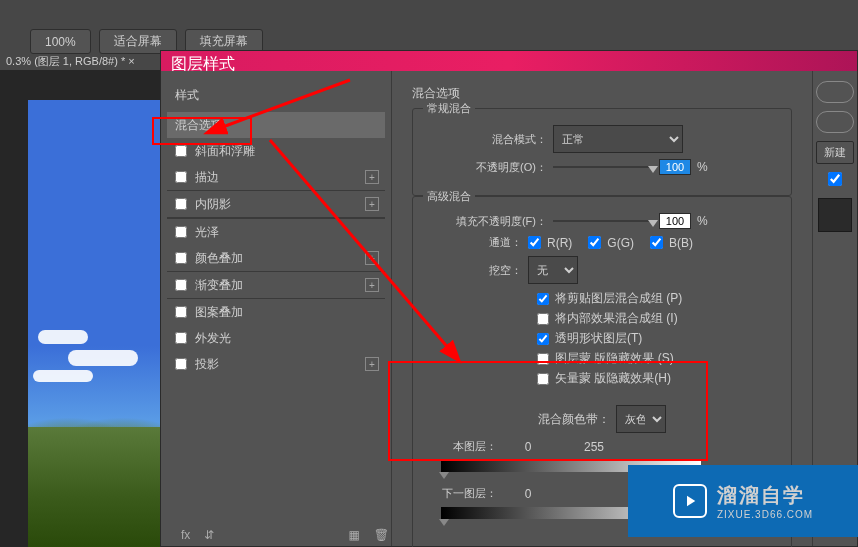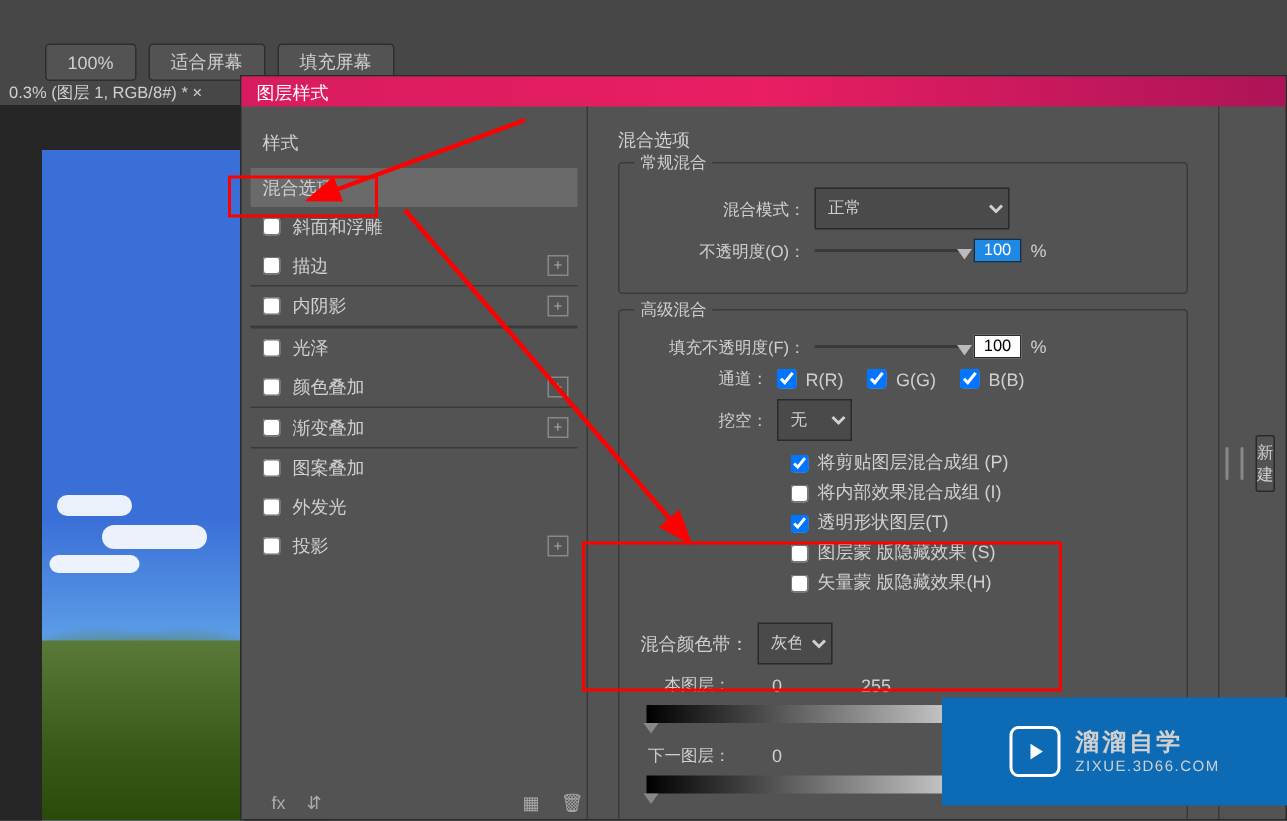--- a/index.html
+++ b/index.html
@@ -6,60 +6,60 @@
 body{background:#474747;width:858px;height:547px;overflow:hidden;position:relative}
 .toolbar{position:absolute;top:29px;left:30px;display:flex;gap:8px}
 .toolbar button{background:#535353;border:1px solid #2e2e2e;color:#d0d0d0;padding:3px 14px;font-size:12px;border-radius:3px}
 .tab-area{position:absolute;top:52px;left:0;font-size:11px;color:#d0d0d0;padding:2px 6px}
 .canvas-bg{position:absolute;top:70px;left:0;width:220px;height:477px;background:#262626}
 .sky{position:absolute;top:100px;left:28px;width:135px;height:447px;background:linear-gradient(to bottom,#3b6fd8 0%,#3b6fd8 55%,#5fa3e8 75%,#a8d0f0 85%);overflow:hidden}
 .grass{position:absolute;bottom:0;left:0;right:0;height:120px;background:linear-gradient(to bottom,#5a7a3a 0%,#4a6a2a 30%,#3a5a1a 60%,#2a4a0a 100%)}
 .hill{position:absolute;bottom:70px;left:0;right:0;height:60px;background:radial-gradient(ellipse at 30% 100%,#6a8a3a 0%,#5a7a2a 40%,transparent 70%),radial-gradient(ellipse at 70% 100%,#6a8a3a 0%,#5a7a2a 40%,transparent 70%)}
 .cloud{position:absolute;background:#fff;border-radius:20px;opacity:0.9}
 .dialog{position:absolute;top:50px;left:160px;right:0;bottom:0;background:#535353;border:1px solid #2a2a2a}
-.dialog-title{background:linear-gradient(to right,#d81b60,#e91e63,#ad1457);color:#fff;padding:3px 10px;font-size:12px;height:20px}
+.dialog-title{background:linear-gradient(to right,#d81b60,#e91e63,#ad1457);color:#fff;padding:3px 10px;font-size:16px;height:20px}
 .dialog-body{display:flex;height:calc(100% - 20px)}
 .left-panel{width:230px;padding:10px 6px;position:relative}
 .styles-hdr{padding:6px 8px;font-size:12px;color:#d0d0d0}
 .style-list{margin-top:2px}
 .style-item{display:flex;align-items:center;padding:4px 8px;position:relative;height:26px}
 .style-item.selected{background:#6a6a6a}
 .style-item input[type=checkbox]{margin-right:8px;width:12px;height:12px}
 .style-item.indent{padding-left:26px}
 .plus-btn{position:absolute;right:6px;top:50%;transform:translateY(-50%);width:14px;height:14px;border:1px solid #888;display:flex;align-items:center;justify-content:center;font-size:10px;color:#aaa}
 .sep{height:1px;background:#3a3a3a;margin:0}
 .right-panel{flex:1;padding:14px 20px;border-left:1px solid #3a3a3a;position:relative}
 .group-title{color:#d0d0d0;font-size:12px;margin-bottom:6px}
-.fieldset{border:1px solid #3a3a3a;border-radius:3px;padding:10px 14px 14px;margin-bottom:10px;position:relative}
+.fieldset{border:1px solid #3a3a3a;border-radius:3px;padding:10px 24px 14px;position:relative}
 .fieldset-label{position:absolute;top:-8px;left:10px;background:#535353;padding:0 4px;font-size:11px}
 .row{display:flex;align-items:center;margin:6px 0;gap:6px}
 .row .lbl{text-align:right;width:110px;font-size:11px}
 .row.short .lbl{width:85px}
 select{background:#4a4a4a;border:1px solid #2a2a2a;color:#d0d0d0;padding:1px 4px;font-size:11px;height:28px}
 .slider{position:relative;height:14px;display:flex;align-items:center}
 .slider-track{height:2px;background:#3a3a3a;flex:1}
 .slider-thumb{width:0;height:0;border-left:5px solid transparent;border-right:5px solid transparent;border-top:7px solid #bbb;position:absolute;top:6px}
 .num-box{background:#fff;color:#000;border:1px solid #2a2a2a;width:32px;height:16px;text-align:center;font-size:11px;line-height:14px}
 .num-box.hl{background:#1e88e5;color:#fff}
 .chk-row{display:flex;align-items:center;gap:6px;margin:3px 0}
 .chk-row input{width:12px;height:12px}
-.far-panel{width:45px;border-left:1px solid #3a3a3a;padding:10px 4px;display:flex;flex-direction:row;gap:8px;align-items:center}
+.far-panel{width:45px;border-left:1px solid #3a3a3a;padding:10px 4px;display:flex;flex-direction:column;gap:8px;align-items:center}
 .far-btn{width:38px;height:22px;border:1px solid #888;border-radius:11px;background:#535353}
 .far-btn.txt{width:38px;height:auto;border-radius:2px;padding:3px 0;text-align:center;font-size:11px;background:#535353;border:1px solid #2a2a2a}
 .far-chk{width:14px;height:14px}
 .red-box1{position:absolute;border:2px solid #ff0000;pointer-events:none}
 .arrow-svg{position:absolute;pointer-events:none}
 .grad-bar{height:12px;background:linear-gradient(to right,#000,#fff);position:relative;margin:2px 0}
 .grad-bar .t-thumb{position:absolute;width:0;height:0;border-left:5px solid transparent;border-right:5px solid transparent}
 .grad-bar .t-thumb.bot{border-top:7px solid #888;bottom:-7px}
 .watermark{position:absolute;right:0;bottom:10px;width:230px;height:72px;background:#0d6ab4;display:flex;align-items:center;justify-content:center;gap:10px}
 .wm-icon{width:34px;height:34px;border:2px solid #fff;border-radius:6px;display:flex;align-items:center;justify-content:center}
 .wm-icon svg{fill:#fff}
 .wm-text{color:#fff}
-.wm-text .big{font-size:16px;font-weight:bold;letter-spacing:2px}
+.wm-text .big{font-size:20px;font-weight:bold;letter-spacing:2px}
 .wm-text .small{font-size:10px;letter-spacing:1px}
 .footer-icons{position:absolute;bottom:4px;left:20px;display:flex;gap:14px;color:#999;font-size:12px}
 .footer-icons span{opacity:0.7}
 </style>
 </head>
 <body>
 
 <div class="toolbar">
   <button>100%</button>
   <button>适合屏幕</button>
@@ -201,21 +201,21 @@
           <div class="chk-row">
               <input type="checkbox" style="">
               <span>图层蒙 版隐藏效果 (S)</span>
             </div>
           <div class="chk-row">
               <input type="checkbox" style="">
               <span>矢量蒙 版隐藏效果(H)</span>
             </div>
         </div>
 
-        <div class="row" style="margin-top:18px;justify-content:flex-start">
+        <div class="row" style="margin-top:18px;justify-content:center">
             <span>混合颜色带：</span>
           <select style="width:50px"><option>灰色</option></select>
         </div>
         <div class="row" style="margin-top:6px">
             <span class="lbl" style="width:60px">本图层：</span>
           <span style="width:50px;text-align:center">0</span>
           <span style="width:70px;text-align:center">255</span>
         </div>
         <div class="grad-bar" style="width:260px;margin-left:4px">
           <div class="t-thumb bot" style="left:-2px"></div>

